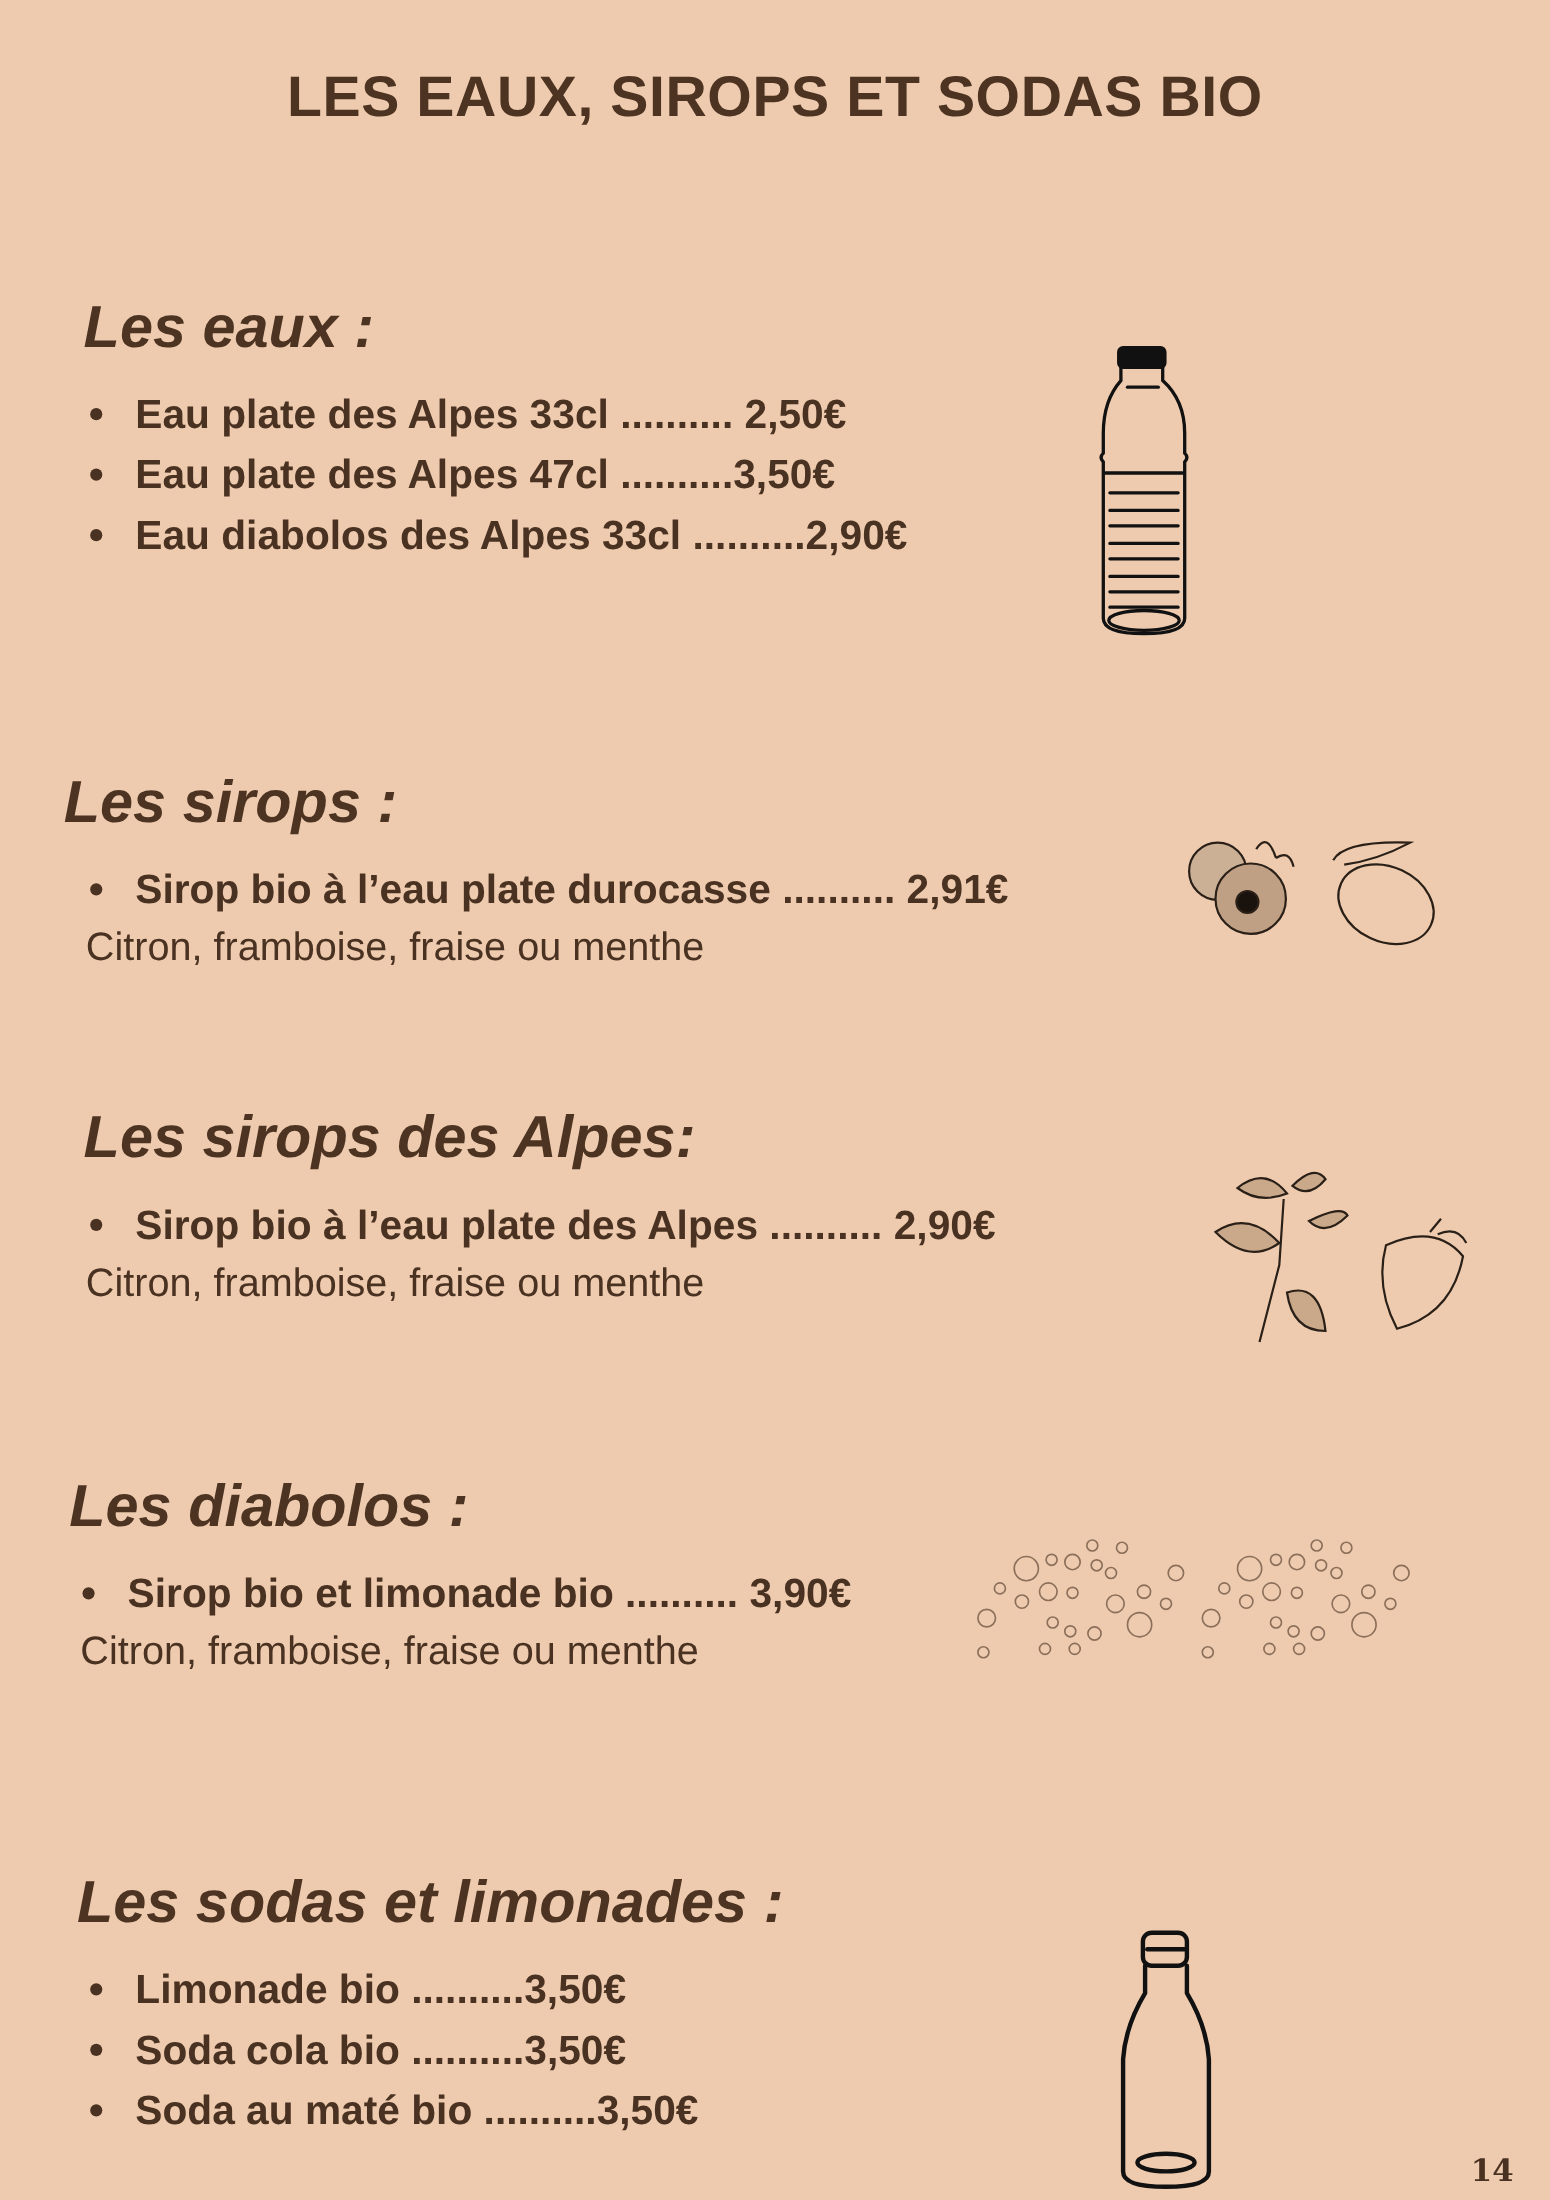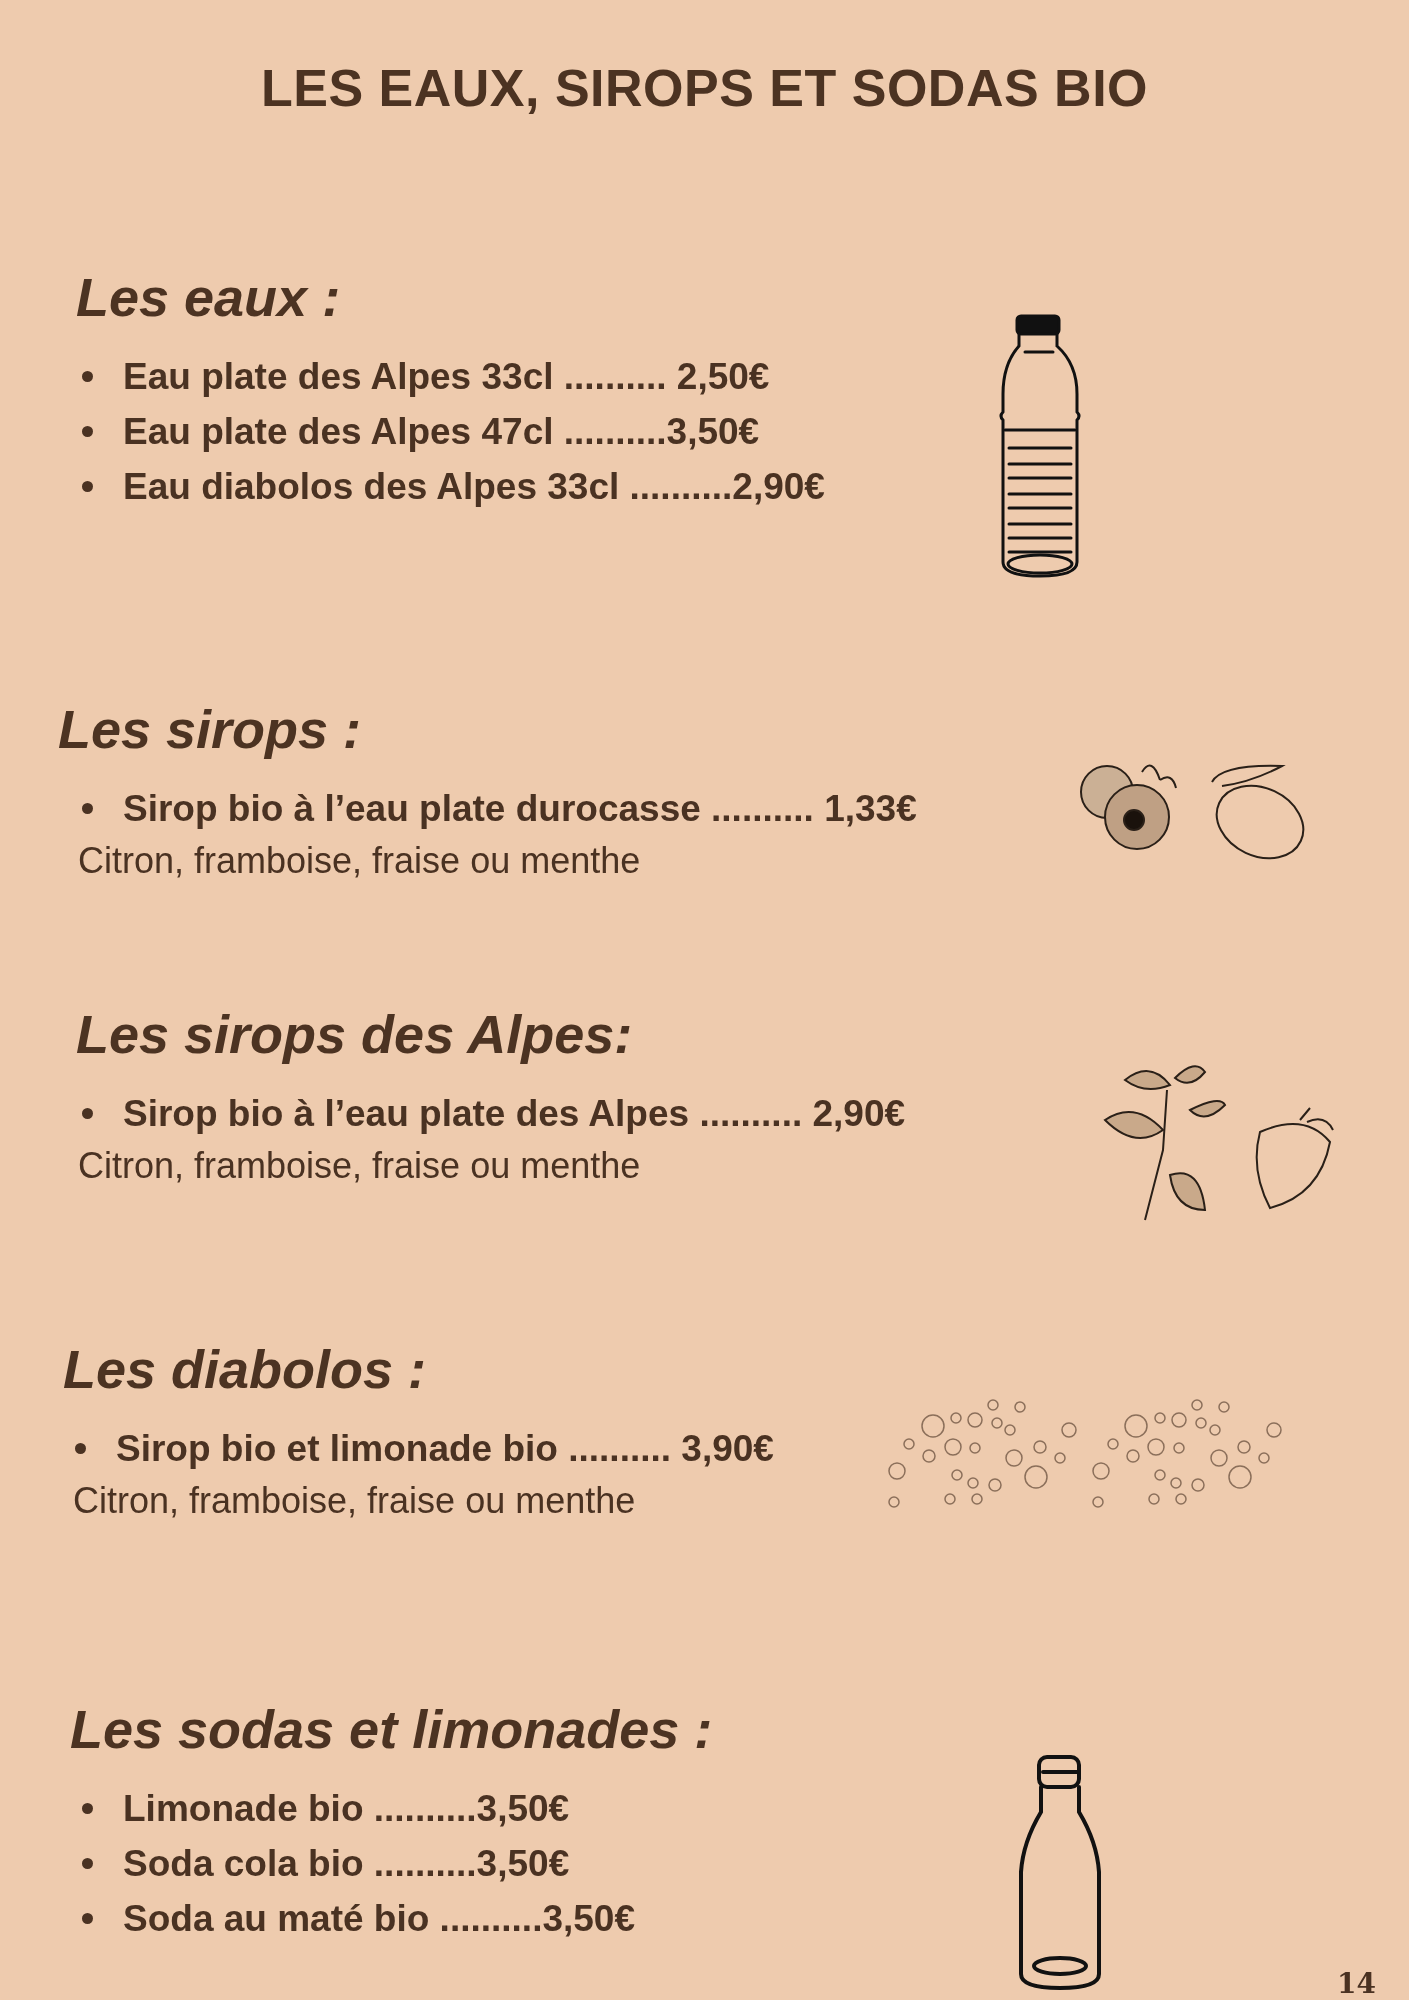--- a/index.html
+++ b/index.html
@@ -23,21 +23,21 @@
     font-size: 37px; font-weight: bold; line-height: 55px; color: #4a3222;
     white-space: nowrap;
   }
   ul.items li .bullet {
     position: absolute; left: 6px; top: 22px; width: 11px; height: 11px;
     border-radius: 50%; background: #4a3222;
   }
   .note { font-size: 36px; color: #4a3222; line-height: 50px; white-space: nowrap; }
   .illus { position: absolute; }
   .page-number {
-    position: absolute; right: 33px; bottom: 0;
+    position: absolute; right: 33px; bottom: 10px;
     font-family: "DejaVu Serif", serif; font-size: 28px; font-weight: bold; color: #4a3222;
   }
 </style>
 </head>
 <body>
 
 <div class="page-title">LES EAUX, SIROPS ET SODAS BIO</div>
 
 <div class="section" style="left:76px; top:268px;">
   <h2 class="section-heading">Les eaux :</h2>
@@ -54,21 +54,21 @@
     <path d="M24 22 L24 34 Q8 52 8 82 L8 100 Q4 104 8 108 L8 250 Q8 264 45 264 Q82 264 82 250 L82 108 Q86 104 82 100 L82 82 Q82 52 62 34 L62 22"></path>
     <path d="M14 136 H76 M14 152 H76 M14 166 H76 M14 182 H76 M14 196 H76 M14 212 H76 M14 226 H76 M14 240 H76 M10 118 H80"></path>
     <ellipse cx="45" cy="252" rx="32" ry="9"></ellipse>
     <path d="M30 40 H58"></path>
   </svg>
 </div>
 
 <div class="section" style="left:58px; top:700px;">
   <h2 class="section-heading">Les sirops :</h2>
   <ul class="items" style="margin-top:22px; margin-left:18px;">
-    <li><span class="bullet"></span><span>Sirop bio à l’eau plate durocasse .......... 1,33€</span></li>
+    <li><span class="bullet"></span><span>Sirop bio à l’eau plate durocasse .......... 2,91€</span></li>
   </ul>
   <div class="note" style="margin-left:20px;">Citron, framboise, fraise ou menthe</div>
 </div>
 
 <div class="illus" style="left:1072px; top:752px;">
   <svg width="250" height="115" viewBox="0 0 250 115" fill="none" stroke="#2a2018" stroke-width="2">
     <circle cx="35" cy="40" r="26" fill="#cbb095"></circle>
     <circle cx="65" cy="65" r="32" fill="#bfa084"></circle>
     <circle cx="62" cy="68" r="10" fill="#1a120c"></circle>
     <path d="M70 20 Q80 4 88 28 M88 28 Q100 20 104 36"></path>

